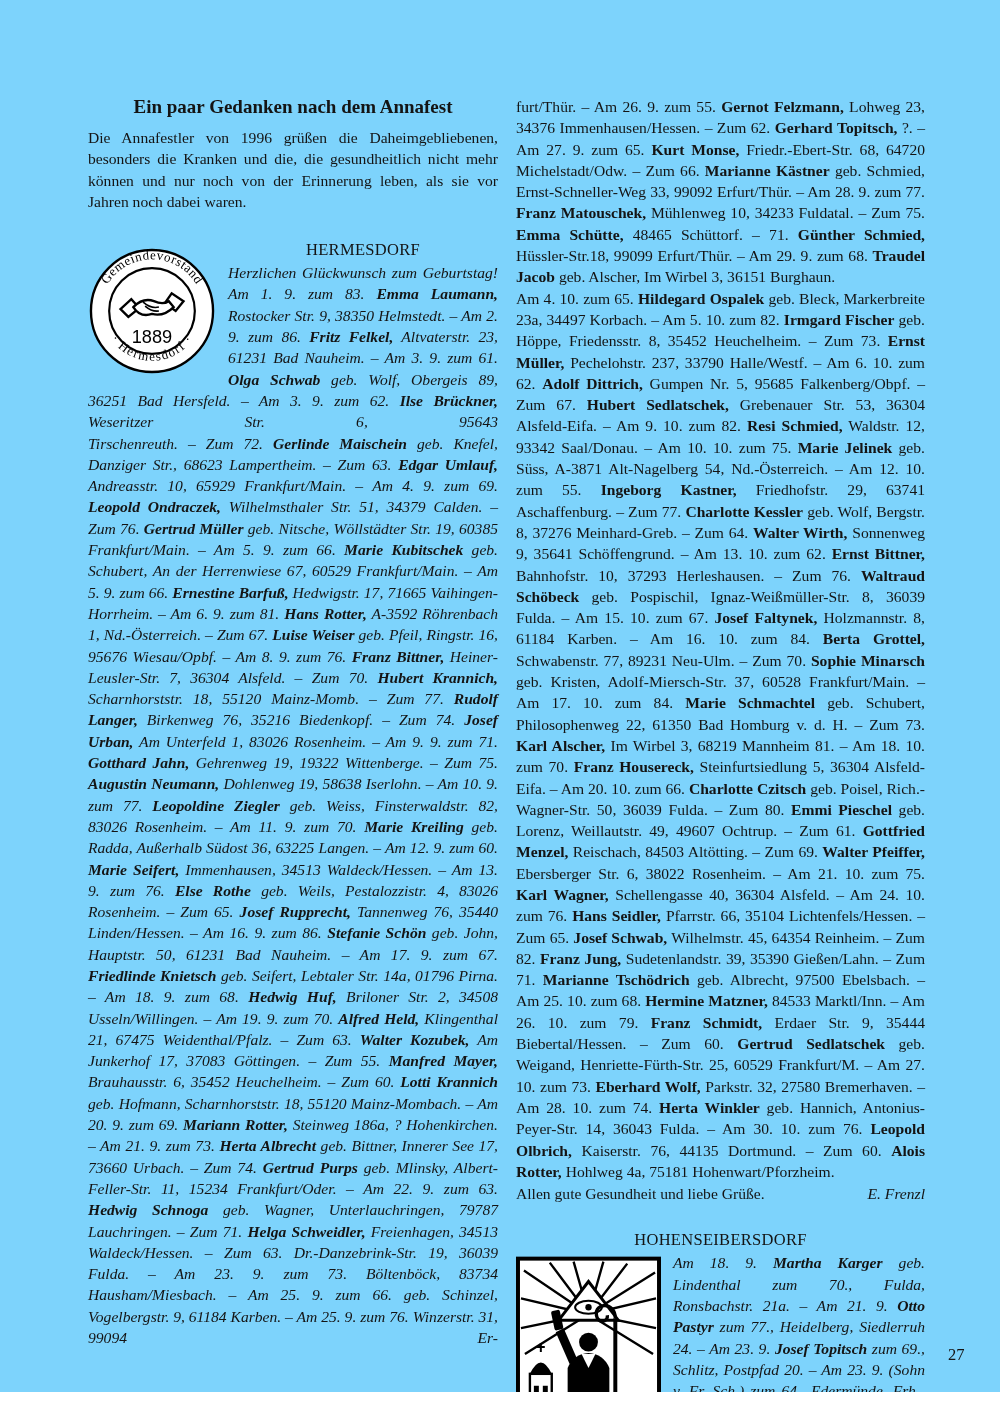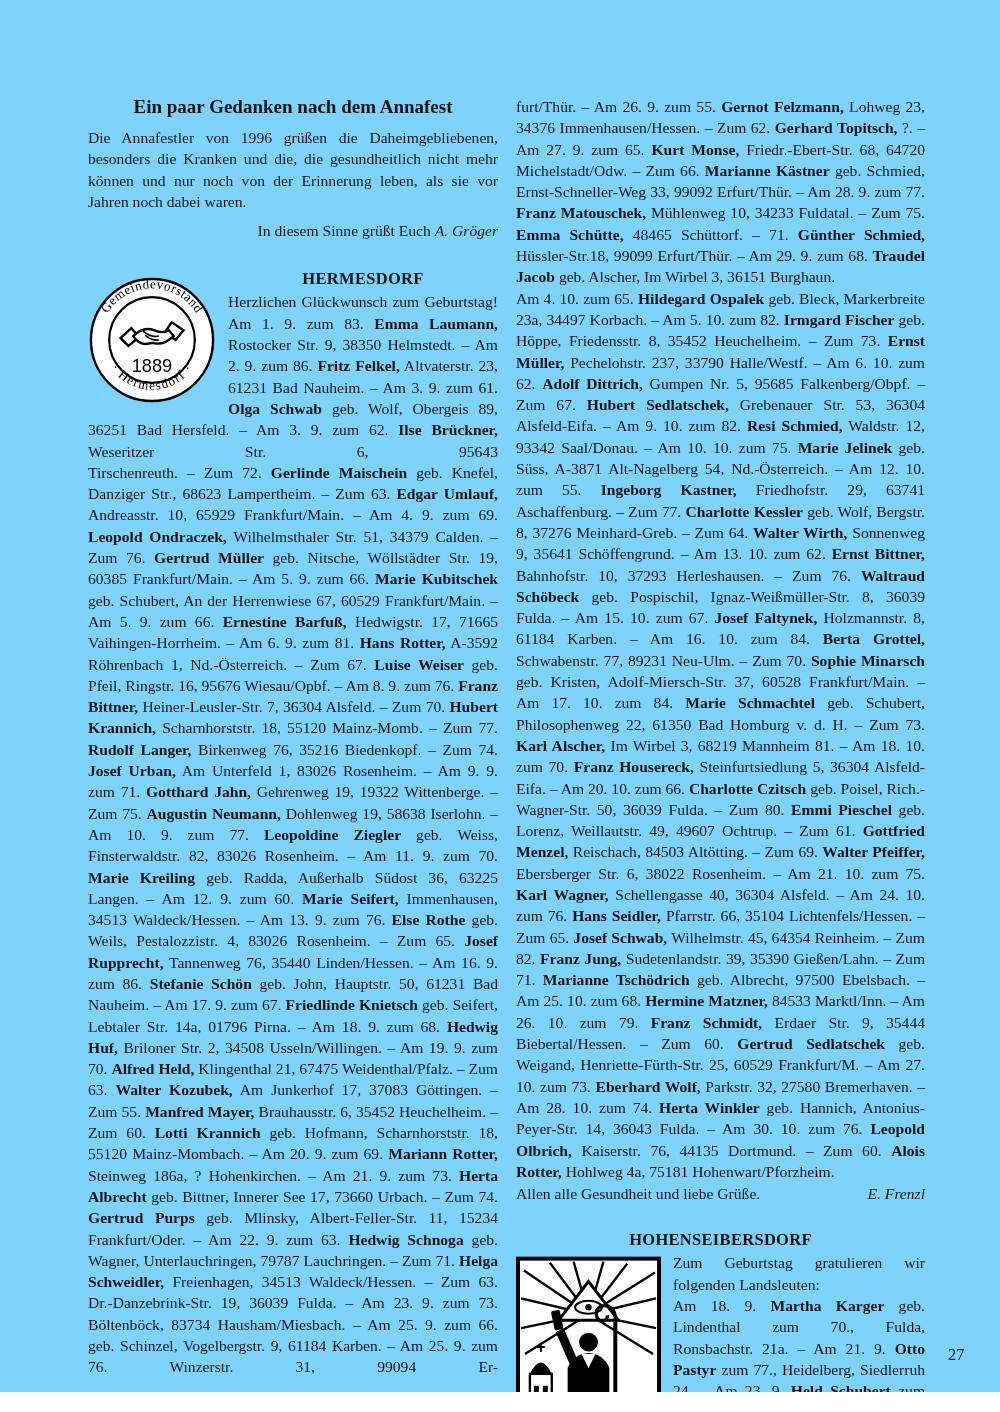--- a/index.html
+++ b/index.html
@@ -5,42 +5,41 @@
   html,body{margin:0;padding:0;background:#fff;}
   .page{
     position:relative;width:1000px;height:1392px;background:#7dd3fc;
     font-family:"Liberation Serif", serif;color:#141414;overflow:hidden;
   }
   .col{position:absolute;top:96px;width:410px;}
   .col-left{left:88px;}
   .col-right{left:516px;width:409px;}
   p.body{font-size:15.6px;line-height:21.3px;text-align:justify;margin:0;}
   p.gap{margin-bottom:8px;}
-  .cont{text-align-last:justify;}
+  .cont{text-align-last:justify;font-style:italic;}
   .article-title{font-size:19px;font-weight:bold;text-align:center;margin:0 0 9px 0;}
   .signoff{text-align:right;font-size:15.6px;line-height:21.3px;margin:0;}
   .section{margin-top:28px;}
-  .section-heading{font-size:16.5px;font-weight:bold;text-align:center;margin:0 0 2px 0;letter-spacing:.3px;}
+  .section-heading{font-size:16.5px;font-weight:normal;text-align:center;margin:0 0 2px 0;letter-spacing:.3px;}
   .seal{float:left;width:128px;height:132px;margin:5px 12px 2px 0;}
   .woodcut{float:left;width:145px;height:190px;margin:4px 12px 3px 0;}
   .closing-row{display:flex;justify-content:space-between;font-size:15.6px;line-height:21.3px;margin-top:1px;}
   .closing-row i{font-style:italic;text-align:right;}
   .pageno{position:absolute;left:948px;top:1345px;font-size:16.5px;}
   b{font-weight:bold;}
 </style>
 </head>
 <body>
 
 <div class="page">
 
   <div class="col col-left">
     <div>
       <h1 class="article-title">Ein paar Gedanken nach dem Annafest</h1>
       <p class="body gap">Die Annafestler von 1996 grüßen die Daheimgebliebenen, besonders die Kranken und die, die gesundheitlich nicht mehr können und nur noch von der Erinnerung leben, als sie vor Jahren noch dabei waren.</p>
-      <p class="signoff">In diesem Sinne grüßt Euch <i>A. Gröger</i></p>
     </div>
 
     <div class="section">
 
       <svg class="seal" viewBox="0 0 130 130" aria-hidden="true">
         <circle cx="65" cy="65" r="62" fill="#fff" stroke="#000" stroke-width="2.4"></circle>
         <circle cx="65" cy="65" r="43.5" fill="#fff" stroke="#000" stroke-width="2.2"></circle>
         <defs>
           <path id="arcTop" d="M 12.5,65 A 52.5,52.5 0 0 1 117.5,65" fill="none"></path>
           <path id="arcBot" d="M 14.5,65 A 50.5,50.5 0 0 0 115.5,65" fill="none"></path>
@@ -63,21 +62,21 @@
       <h2 class="section-heading">HERMESDORF</h2>
       <p class="body cont">Herzlichen Glückwunsch zum Geburtstag! Am 1. 9. zum 83. <b>Emma Laumann,</b> Rostocker Str. 9, 38350 Helmstedt. – Am 2. 9. zum 86. <b>Fritz Felkel,</b> Altvaterstr. 23, 61231 Bad Nauheim. – Am 3. 9. zum 61. <b>Olga Schwab</b> geb. Wolf, Obergeis 89, 36251 Bad Hersfeld. – Am 3. 9. zum 62. <b>Ilse Brückner,</b> Weseritzer Str. 6, 95643</p>
       <p class="body cont">Tirschenreuth. – Zum 72. <b>Gerlinde Maischein</b> geb. Knefel, Danziger Str., 68623 Lampertheim. – Zum 63. <b>Edgar Umlauf,</b> Andreasstr. 10, 65929 Frankfurt/Main. – Am 4. 9. zum 69. <b>Leopold Ondraczek,</b> Wilhelmsthaler Str. 51, 34379 Calden. – Zum 76. <b>Gertrud Müller</b> geb. Nitsche, Wöllstädter Str. 19, 60385 Frankfurt/Main. – Am 5. 9. zum 66. <b>Marie Kubitschek</b> geb. Schubert, An der Herrenwiese 67, 60529 Frankfurt/Main. – Am 5. 9. zum 66. <b>Ernestine Barfuß,</b> Hedwigstr. 17, 71665 Vaihingen-Horrheim. – Am 6. 9. zum 81. <b>Hans Rotter,</b> A-3592 Röhrenbach 1, Nd.-Österreich. – Zum 67. <b>Luise Weiser</b> geb. Pfeil, Ringstr. 16, 95676 Wiesau/Opbf. – Am 8. 9. zum 76. <b>Franz Bittner,</b> Heiner-Leusler-Str. 7, 36304 Alsfeld. – Zum 70. <b>Hubert Krannich,</b> Scharnhorststr. 18, 55120 Mainz-Momb. – Zum 77. <b>Rudolf Langer,</b> Birkenweg 76, 35216 Biedenkopf. – Zum 74. <b>Josef Urban,</b> Am Unterfeld 1, 83026 Rosenheim. – Am 9. 9. zum 71. <b>Gotthard Jahn,</b> Gehrenweg 19, 19322 Wittenberge. – Zum 75. <b>Augustin Neumann,</b> Dohlenweg 19, 58638 Iserlohn. – Am 10. 9. zum 77. <b>Leopoldine Ziegler</b> geb. Weiss, Finsterwaldstr. 82, 83026 Rosenheim. – Am 11. 9. zum 70. <b>Marie Kreiling</b> geb. Radda, Außerhalb Südost 36, 63225 Langen. – Am 12. 9. zum 60. <b>Marie Seifert,</b> Immenhausen, 34513 Waldeck/Hessen. – Am 13. 9. zum 76. <b>Else Rothe</b> geb. Weils, Pestalozzistr. 4, 83026 Rosenheim. – Zum 65. <b>Josef Rupprecht,</b> Tannenweg 76, 35440 Linden/Hessen. – Am 16. 9. zum 86. <b>Stefanie Schön</b> geb. John, Hauptstr. 50, 61231 Bad Nauheim. – Am 17. 9. zum 67. <b>Friedlinde Knietsch</b> geb. Seifert, Lebtaler Str. 14a, 01796 Pirna. – Am 18. 9. zum 68. <b>Hedwig Huf,</b> Briloner Str. 2, 34508 Usseln/Willingen. – Am 19. 9. zum 70. <b>Alfred Held,</b> Klingenthal 21, 67475 Weidenthal/Pfalz. – Zum 63. <b>Walter Kozubek,</b> Am Junkerhof 17, 37083 Göttingen. – Zum 55. <b>Manfred Mayer,</b> Brauhausstr. 6, 35452 Heuchelheim. – Zum 60. <b>Lotti Krannich</b> geb. Hofmann, Scharnhorststr. 18, 55120 Mainz-Mombach. – Am 20. 9. zum 69. <b>Mariann Rotter,</b> Steinweg 186a, ? Hohenkirchen. – Am 21. 9. zum 73. <b>Herta Albrecht</b> geb. Bittner, Innerer See 17, 73660 Urbach. – Zum 74. <b>Gertrud Purps</b> geb. Mlinsky, Albert-Feller-Str. 11, 15234 Frankfurt/Oder. – Am 22. 9. zum 63. <b>Hedwig Schnoga</b> geb. Wagner, Unterlauchringen, 79787 Lauchringen. – Zum 71. <b>Helga Schweidler,</b> Freienhagen, 34513 Waldeck/Hessen. – Zum 63.  Dr.-Danzebrink-Str. 19, 36039 Fulda. – Am 23. 9. zum 73.  Böltenböck, 83734 Hausham/Miesbach. – Am 25. 9. zum 66.  geb. Schinzel, Vogelbergstr. 9, 61184 Karben. – Am 25. 9. zum 76.  Winzerstr. 31, 99094 Er-</p>
     </div>
   </div>
 
   <div class="col col-right">
     <p class="body">furt/Thür. – Am 26. 9. zum 55. <b>Gernot Felzmann,</b> Lohweg 23, 34376 Immenhausen/Hessen. – Zum 62. <b>Gerhard Topitsch,</b> ?. – Am 27. 9. zum 65. <b>Kurt Monse,</b> Friedr.-Ebert-Str. 68, 64720 Michelstadt/Odw. – Zum 66. <b>Marianne Kästner</b> geb. Schmied, Ernst-Schneller-Weg 33, 99092 Erfurt/Thür. – Am 28. 9. zum 77. <b>Franz Matouschek,</b> Mühlenweg 10, 34233 Fuldatal. – Zum 75. <b>Emma Schütte,</b> 48465 Schüttorf. – 71. <b>Günther Schmied,</b> Hüssler-Str.18, 99099 Erfurt/Thür. – Am 29. 9. zum 68. <b>Traudel Jacob</b> geb. Alscher, Im Wirbel 3, 36151 Burghaun.</p>
     <p class="body">Am 4. 10. zum 65. <b>Hildegard Ospalek</b> geb. Bleck, Markerbreite 23a, 34497 Korbach. – Am 5. 10. zum 82. <b>Irmgard Fischer</b> geb. Höppe, Friedensstr. 8, 35452 Heuchelheim. – Zum 73. <b>Ernst Müller,</b> Pechelohstr. 237, 33790 Halle/Westf. – Am 6. 10. zum 62. <b>Adolf Dittrich,</b> Gumpen Nr. 5, 95685 Falkenberg/Obpf. – Zum 67. <b>Hubert Sedlatschek,</b> Grebenauer Str. 53, 36304 Alsfeld-Eifa. – Am 9. 10. zum 82. <b>Resi Schmied,</b> Waldstr. 12, 93342 Saal/Donau. – Am 10. 10. zum 75. <b>Marie Jelinek</b> geb. Süss, A-3871 Alt-Nagelberg 54, Nd.-Österreich. – Am 12. 10. zum 55. <b>Ingeborg Kastner,</b> Friedhofstr. 29, 63741 Aschaffenburg. – Zum 77. <b>Charlotte Kessler</b> geb. Wolf, Bergstr. 8, 37276 Meinhard-Greb. – Zum 64. <b>Walter Wirth,</b> Sonnenweg 9, 35641 Schöffengrund. – Am 13. 10. zum 62. <b>Ernst Bittner,</b> Bahnhofstr. 10, 37293 Herleshausen. – Zum 76. <b>Waltraud Schöbeck</b> geb. Pospischil, Ignaz-Weißmüller-Str. 8, 36039 Fulda. – Am 15. 10. zum 67. <b>Josef Faltynek,</b> Holzmannstr. 8, 61184 Karben. – Am 16. 10. zum 84. <b>Berta Grottel,</b> Schwabenstr. 77, 89231 Neu-Ulm. – Zum 70. <b>Sophie Minarsch</b> geb. Kristen, Adolf-Miersch-Str. 37, 60528 Frankfurt/Main. – Am 17. 10. zum 84. <b>Marie Schmachtel</b> geb. Schubert, Philosophenweg 22, 61350 Bad Homburg v. d. H. – Zum 73. <b>Karl Alscher,</b> Im Wirbel 3, 68219 Mannheim 81. – Am 18. 10. zum 70. <b>Franz Housereck,</b> Steinfurtsiedlung 5, 36304 Alsfeld-Eifa. – Am 20. 10. zum 66. <b>Charlotte Czitsch</b> geb. Poisel, Rich.-Wagner-Str. 50, 36039 Fulda. – Zum 80. <b>Emmi Pieschel</b> geb. Lorenz, Weillautstr. 49, 49607 Ochtrup. – Zum 61. <b>Gottfried Menzel,</b> Reischach, 84503 Altötting. – Zum 69. <b>Walter Pfeiffer,</b> Ebersberger Str. 6, 38022 Rosenheim. – Am 21. 10. zum 75. <b>Karl Wagner,</b> Schellengasse 40, 36304 Alsfeld. – Am 24. 10. zum 76. <b>Hans Seidler,</b> Pfarrstr. 66, 35104 Lichtenfels/Hessen. – Zum 65. <b>Josef Schwab,</b> Wilhelmstr. 45, 64354 Reinheim. – Zum 82. <b>Franz Jung,</b> Sudetenlandstr. 39, 35390 Gießen/Lahn. – Zum 71. <b>Marianne Tschödrich</b> geb. Albrecht, 97500 Ebelsbach. – Am 25. 10. zum 68. <b>Hermine Matzner,</b> 84533 Marktl/Inn. – Am 26. 10. zum 79. <b>Franz Schmidt,</b> Erdaer Str. 9, 35444 Biebertal/Hessen. – Zum 60. <b>Gertrud Sedlatschek</b> geb. Weigand, Henriette-Fürth-Str. 25, 60529 Frankfurt/M. – Am 27. 10. zum 73. <b>Eberhard Wolf,</b> Parkstr. 32, 27580 Bremerhaven. – Am 28. 10. zum 74. <b>Herta Winkler</b> geb. Hannich, Antonius-Peyer-Str. 14, 36043 Fulda. – Am 30. 10. zum 76. <b>Leopold Olbrich,</b> Kaiserstr. 76, 44135 Dortmund. – Zum 60. <b>Alois Rotter,</b> Hohlweg 4a, 75181 Hohenwart/Pforzheim.</p>
     <div class="closing-row">
-      <span>Allen alle Gesundheit und liebe Grüße.</span>
+      <span>Allen gute Gesundheit und liebe Grüße.</span>
       <i>E. Frenzl</i>
     </div>
 
     <div class="section" style="margin-top:26px;">
       <h2 class="section-heading">HOHENSEIBERSDORF</h2>
 
       <svg class="woodcut" viewBox="0 0 146 190" aria-hidden="true">
         <rect x="2" y="2" width="142" height="186" fill="#fff" stroke="#000" stroke-width="4"></rect>
         <g stroke="#000" stroke-width="2.4">
           <path d="M73 58 L8 14 M73 58 L34 6 M73 58 L58 5 M73 58 L88 5 M73 58 L112 7 M73 58 L140 16 M73 58 L141 42 M73 58 L141 72 M73 58 L5 42 M73 58 L5 72 M73 58 L9 98 M73 58 L138 98"></path>
@@ -107,20 +106,19 @@
           <rect x="8" y="156" width="36" height="24" fill="#fff" stroke="#000" stroke-width="2.4"></rect>
           <rect x="20" y="165" width="8" height="15" fill="#000"></rect>
         </g>
         <g fill="#000">
           <path d="M4 186 C20 164 42 170 54 186 Z"></path>
           <path d="M88 186 C102 160 124 166 142 186 Z"></path>
           <path d="M104 150 C118 138 134 142 140 154 C128 162 110 160 104 150 Z"></path>
           <path d="M46 176 C58 166 72 170 78 180 C66 186 52 184 46 176 Z"></path>
         </g>
       </svg>
-      <p class="body">Zum Geburtstag gratulieren wir folgenden Landsleuten:</p>
-      <p class="body cont">Am 18. 9. <b>Martha Karger</b> geb. Lindenthal zum 70., Fulda, Ronsbachstr. 21a. – Am 21. 9. <b>Otto Pastyr</b> zum 77., Heidelberg, Siedlerruh 24. – Am 23. 9. <b>Held Schubert</b> zum 69., Schlitz, Postpfad 20. – Am 23. 9.  (Sohn v. Fr. Sch.) zum 64., Edermünde, Frh.-v.-Stein-Str. 5. – Am 26. 9. </p>
+      <p class="body cont">Am 18. 9. <b>Martha Karger</b> geb. Lindenthal zum 70., Fulda, Ronsbachstr. 21a. – Am 21. 9. <b>Otto Pastyr</b> zum 77., Heidelberg, Siedlerruh 24. – Am 23. 9. <b>Josef Topitsch</b> zum 69., Schlitz, Postpfad 20. – Am 23. 9.  (Sohn v. Fr. Sch.) zum 64., Edermünde, Frh.-v.-Stein-Str. 5. – Am 26. 9. </p>
 
     </div>
   </div>
 
   <div class="pageno">27</div>
 </div>
 
 </body></html>

